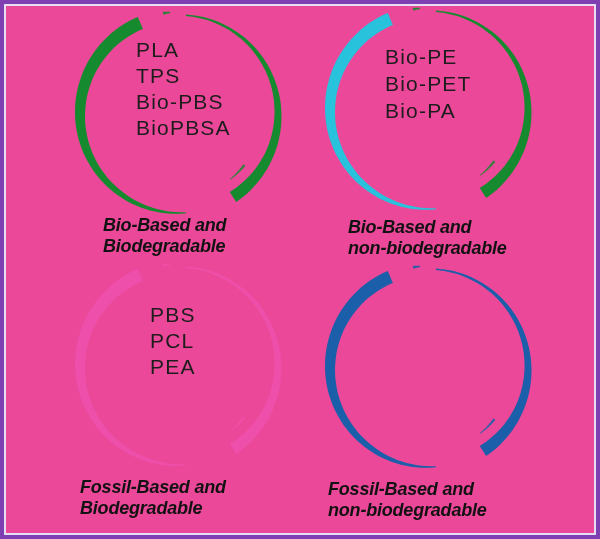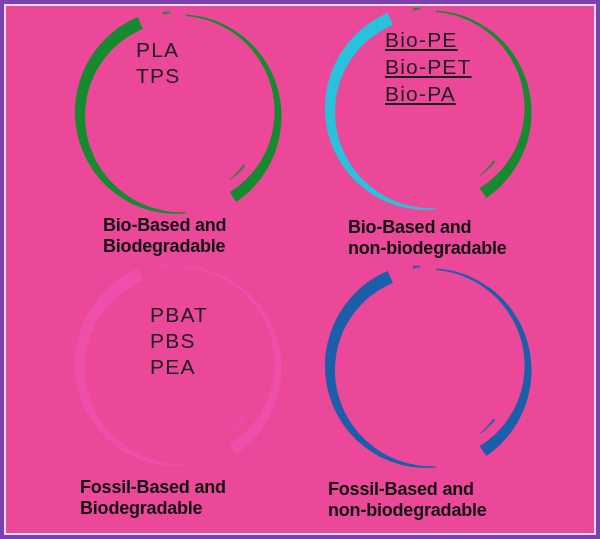--- a/index.html
+++ b/index.html
@@ -40,32 +40,33 @@
 
   .items {
     position: absolute;
     font-size: 21px;
     line-height: 26px;
     letter-spacing: 1.2px;
     color: #1d1d1d;
     white-space: nowrap;
   }
   .quad-tl .items { left: 81px; top: 31px; }
-  .quad-tr .items { left: 80px; top: 24px; line-height: 27px; text-decoration: underline; }
+  .quad-tr .items { left: 80px; top: 41px; line-height: 27px; }
   .quad-bl .items { left: 95px; top: 38px; }
   .quad-br .items { left: 88px; top: 56px; }
 
   .label {
     position: absolute;
     font-size: 18px;
     font-weight: 700;
     line-height: 21px;
     letter-spacing: -0.2px;
     color: #121212;
     white-space: nowrap;
+    font-style: italic;
   }
   .quad-tl .label { left: 48px; top: 209px; }
   .quad-tr .label { left: 43px; top: 215px; }
   .quad-bl .label { left: 25px; top: 213px; }
   .quad-br .label { left: 23px; top: 215px; }
 </style>
 </head>
 <body>
 
 <div class="frame">
@@ -73,20 +74,22 @@
   <section class="quad quad-tl">
     <svg class="ring" width="250" height="230" viewBox="0 0 250 230">
       <path fill="#168a2e" d="M82.8,10.9 L78.0,13.1 L73.3,15.5 L68.7,18.2 L64.3,21.1 L60.0,24.3 L55.9,27.6 L52.0,31.2 L48.3,34.9 L44.8,38.8 L41.4,42.9 L38.3,47.2 L35.5,51.6 L32.8,56.1 L30.4,60.8 L28.2,65.6 L26.3,70.5 L24.6,75.5 L23.2,80.5 L22.0,85.6 L21.1,90.8 L20.4,96.0 L20.1,101.2 L20.0,106.4 L20.1,111.6 L20.5,116.8 L21.2,122.0 L22.1,127.1 L23.3,132.2 L24.8,137.2 L26.5,142.1 L28.4,146.9 L30.6,151.6 L33.0,156.1 L35.7,160.6 L38.5,164.9 L41.6,169.0 L44.8,173.0 L48.3,176.8 L51.9,180.4 L55.8,183.8 L59.7,187.0 L63.9,190.0 L68.1,192.8 L72.5,195.4 L77.0,197.7 L81.7,199.8 L86.4,201.7 L91.2,203.3 L96.0,204.7 L101.0,205.8 L105.9,206.7 L110.9,207.3 L115.9,207.7 L121.0,207.8 L126.0,207.7 L130.9,207.3 L130.9,206.3 L125.9,206.3 L121.0,206.1 L116.1,205.7 L111.2,205.0 L106.4,204.1 L101.7,202.9 L97.0,201.5 L92.4,199.9 L87.8,198.0 L83.4,196.0 L79.1,193.7 L75.0,191.2 L71.0,188.5 L67.1,185.6 L63.3,182.6 L59.8,179.3 L56.4,175.9 L53.1,172.4 L50.1,168.6 L47.3,164.8 L44.6,160.8 L42.2,156.7 L40.0,152.5 L37.9,148.1 L36.2,143.7 L34.6,139.2 L33.2,134.7 L32.1,130.1 L31.3,125.4 L30.6,120.7 L30.2,116.0 L30.0,111.3 L30.1,106.6 L30.4,101.9 L30.9,97.2 L31.6,92.5 L32.6,87.9 L33.8,83.4 L35.2,78.9 L36.9,74.6 L38.7,70.3 L40.8,66.1 L43.1,62.0 L45.6,58.0 L48.2,54.2 L51.1,50.5 L54.1,47.0 L57.3,43.6 L60.6,40.3 L64.1,37.3 L67.8,34.4 L71.6,31.7 L75.5,29.2 L79.5,26.9 L83.6,24.8 L87.9,22.9 Z"></path>
       <path fill="#168a2e" d="M131.0,8.5 L135.4,8.9 L139.8,9.4 L144.2,10.2 L148.5,11.1 L152.8,12.3 L157.1,13.6 L161.3,15.1 L165.4,16.8 L169.5,18.7 L173.4,20.7 L177.3,23.0 L181.1,25.4 L184.8,27.9 L188.3,30.6 L191.8,33.5 L195.1,36.6 L198.3,39.7 L201.3,43.1 L204.2,46.5 L206.9,50.1 L209.5,53.8 L211.9,57.6 L214.1,61.5 L216.2,65.6 L218.1,69.7 L219.8,73.9 L221.3,78.2 L222.6,82.5 L223.8,86.9 L224.7,91.3 L225.5,95.8 L226.0,100.4 L226.3,104.9 L226.5,109.5 L226.4,114.0 L226.2,118.6 L225.7,123.2 L225.0,127.7 L224.1,132.2 L223.1,136.7 L221.8,141.1 L220.3,145.5 L218.7,149.8 L216.8,154.0 L214.8,158.1 L212.6,162.2 L210.1,166.1 L207.6,170.0 L204.8,173.7 L201.9,177.3 L198.8,180.8 L195.6,184.2 L192.2,187.4 L188.6,190.4 L185.0,193.3 L181.2,196.1 L174.7,186.0 L178.1,183.8 L181.5,181.4 L184.8,178.8 L188.0,176.1 L191.1,173.3 L194.0,170.3 L196.8,167.2 L199.5,164.0 L202.0,160.6 L204.3,157.2 L206.5,153.6 L208.6,149.9 L210.5,146.2 L212.2,142.3 L213.7,138.4 L215.1,134.4 L216.3,130.3 L217.3,126.2 L218.1,122.0 L218.8,117.8 L219.2,113.6 L219.5,109.4 L219.6,105.1 L219.4,100.8 L219.1,96.6 L218.6,92.3 L217.9,88.1 L217.1,83.9 L216.0,79.8 L214.7,75.7 L213.3,71.6 L211.7,67.7 L209.9,63.7 L207.9,59.9 L205.7,56.2 L203.4,52.5 L200.9,49.0 L198.3,45.6 L195.5,42.3 L192.6,39.1 L189.5,36.0 L186.3,33.1 L182.9,30.4 L179.4,27.8 L175.9,25.3 L172.2,23.0 L168.4,20.9 L164.5,18.9 L160.5,17.2 L156.4,15.6 L152.3,14.1 L148.1,12.9 L143.8,11.9 L139.5,11.1 L135.2,10.4 L130.9,10.0 Z"></path>
       <path opacity="0.85" fill="#168a2e" d="M190.4,159.9 L190.2,160.2 L189.9,160.5 L189.7,160.7 L189.5,161.0 L189.2,161.3 L189.0,161.6 L188.7,161.8 L188.5,162.1 L188.2,162.4 L188.0,162.6 L187.7,162.9 L187.5,163.2 L187.2,163.4 L187.0,163.7 L186.7,164.0 L186.5,164.2 L186.2,164.5 L185.9,164.8 L185.7,165.0 L185.4,165.3 L185.2,165.5 L184.9,165.8 L184.6,166.0 L184.4,166.3 L184.1,166.5 L183.8,166.8 L183.6,167.0 L183.3,167.3 L183.0,167.5 L182.7,167.8 L182.5,168.0 L182.2,168.3 L181.9,168.5 L181.7,168.8 L181.4,169.0 L181.1,169.2 L180.8,169.5 L180.5,169.7 L180.3,169.9 L180.0,170.2 L179.7,170.4 L179.4,170.6 L179.1,170.9 L178.8,171.1 L178.6,171.3 L178.3,171.5 L178.0,171.8 L177.7,172.0 L177.4,172.2 L177.1,172.4 L176.8,172.6 L176.5,172.9 L176.2,173.1 L175.9,173.3 L175.6,173.5 L175.3,173.7 L174.9,173.1 L175.1,172.9 L175.4,172.6 L175.7,172.4 L175.9,172.1 L176.2,171.9 L176.5,171.7 L176.7,171.4 L177.0,171.2 L177.3,170.9 L177.5,170.7 L177.8,170.4 L178.1,170.2 L178.3,169.9 L178.6,169.7 L178.8,169.4 L179.1,169.2 L179.4,168.9 L179.6,168.7 L179.9,168.4 L180.1,168.2 L180.4,167.9 L180.6,167.7 L180.9,167.4 L181.1,167.1 L181.4,166.9 L181.6,166.6 L181.8,166.4 L182.1,166.1 L182.3,165.8 L182.6,165.6 L182.8,165.3 L183.0,165.0 L183.3,164.8 L183.5,164.5 L183.8,164.2 L184.0,163.9 L184.2,163.7 L184.4,163.4 L184.7,163.1 L184.9,162.8 L185.1,162.6 L185.4,162.3 L185.6,162.0 L185.8,161.7 L186.0,161.4 L186.2,161.2 L186.5,160.9 L186.7,160.6 L186.9,160.3 L187.1,160.0 L187.3,159.7 L187.5,159.5 L187.8,159.2 L188.0,158.9 L188.2,158.6 L188.4,158.3 Z"></path>
       <path opacity="0.9" fill="#168a2e" d="M107.8,5.9 L108.7,5.8 L109.6,5.8 L110.5,5.7 L111.4,5.7 L112.3,5.7 L113.2,5.7 L114.1,5.7 L115.0,5.7 L115.2,7.1 L114.3,7.3 L113.4,7.4 L112.6,7.6 L111.7,7.8 L110.8,8.0 L110.0,8.2 L109.1,8.4 L108.3,8.6 Z"></path>
     </svg>
     <div class="items">
         <div>PLA</div>
         <div>TPS</div>
+        <div>Bio-PBS</div>
+        <div>BioPBSA</div>
       </div>
     <div class="label">
       <div>Bio-Based and</div>
       <div>Biodegradable</div>
     </div>
   </section>
 
   <section class="quad quad-tr">
     <svg class="ring" width="250" height="230" viewBox="0 0 250 230">
       <path fill="#28c2dc" d="M82.8,10.9 L78.0,13.1 L73.3,15.5 L68.7,18.2 L64.3,21.1 L60.0,24.3 L55.9,27.6 L52.0,31.2 L48.3,34.9 L44.8,38.8 L41.4,42.9 L38.3,47.2 L35.5,51.6 L32.8,56.1 L30.4,60.8 L28.2,65.6 L26.3,70.5 L24.6,75.5 L23.2,80.5 L22.0,85.6 L21.1,90.8 L20.4,96.0 L20.1,101.2 L20.0,106.4 L20.1,111.6 L20.5,116.8 L21.2,122.0 L22.1,127.1 L23.3,132.2 L24.8,137.2 L26.5,142.1 L28.4,146.9 L30.6,151.6 L33.0,156.1 L35.7,160.6 L38.5,164.9 L41.6,169.0 L44.8,173.0 L48.3,176.8 L51.9,180.4 L55.8,183.8 L59.7,187.0 L63.9,190.0 L68.1,192.8 L72.5,195.4 L77.0,197.7 L81.7,199.8 L86.4,201.7 L91.2,203.3 L96.0,204.7 L101.0,205.8 L105.9,206.7 L110.9,207.3 L115.9,207.7 L121.0,207.8 L126.0,207.7 L130.9,207.3 L130.9,206.3 L125.9,206.3 L121.0,206.1 L116.1,205.7 L111.2,205.0 L106.4,204.1 L101.7,202.9 L97.0,201.5 L92.4,199.9 L87.8,198.0 L83.4,196.0 L79.1,193.7 L75.0,191.2 L71.0,188.5 L67.1,185.6 L63.3,182.6 L59.8,179.3 L56.4,175.9 L53.1,172.4 L50.1,168.6 L47.3,164.8 L44.6,160.8 L42.2,156.7 L40.0,152.5 L37.9,148.1 L36.2,143.7 L34.6,139.2 L33.2,134.7 L32.1,130.1 L31.3,125.4 L30.6,120.7 L30.2,116.0 L30.0,111.3 L30.1,106.6 L30.4,101.9 L30.9,97.2 L31.6,92.5 L32.6,87.9 L33.8,83.4 L35.2,78.9 L36.9,74.6 L38.7,70.3 L40.8,66.1 L43.1,62.0 L45.6,58.0 L48.2,54.2 L51.1,50.5 L54.1,47.0 L57.3,43.6 L60.6,40.3 L64.1,37.3 L67.8,34.4 L71.6,31.7 L75.5,29.2 L79.5,26.9 L83.6,24.8 L87.9,22.9 Z"></path>
@@ -106,22 +109,22 @@
   </section>
 
   <section class="quad quad-bl">
     <svg class="ring" width="250" height="230" viewBox="0 0 250 230">
       <path fill="#ee4faa" d="M82.8,10.9 L78.0,13.1 L73.3,15.5 L68.7,18.2 L64.3,21.1 L60.0,24.3 L55.9,27.6 L52.0,31.2 L48.3,34.9 L44.8,38.8 L41.4,42.9 L38.3,47.2 L35.5,51.6 L32.8,56.1 L30.4,60.8 L28.2,65.6 L26.3,70.5 L24.6,75.5 L23.2,80.5 L22.0,85.6 L21.1,90.8 L20.4,96.0 L20.1,101.2 L20.0,106.4 L20.1,111.6 L20.5,116.8 L21.2,122.0 L22.1,127.1 L23.3,132.2 L24.8,137.2 L26.5,142.1 L28.4,146.9 L30.6,151.6 L33.0,156.1 L35.7,160.6 L38.5,164.9 L41.6,169.0 L44.8,173.0 L48.3,176.8 L51.9,180.4 L55.8,183.8 L59.7,187.0 L63.9,190.0 L68.1,192.8 L72.5,195.4 L77.0,197.7 L81.7,199.8 L86.4,201.7 L91.2,203.3 L96.0,204.7 L101.0,205.8 L105.9,206.7 L110.9,207.3 L115.9,207.7 L121.0,207.8 L126.0,207.7 L130.9,207.3 L130.9,206.3 L125.9,206.3 L121.0,206.1 L116.1,205.7 L111.2,205.0 L106.4,204.1 L101.7,202.9 L97.0,201.5 L92.4,199.9 L87.8,198.0 L83.4,196.0 L79.1,193.7 L75.0,191.2 L71.0,188.5 L67.1,185.6 L63.3,182.6 L59.8,179.3 L56.4,175.9 L53.1,172.4 L50.1,168.6 L47.3,164.8 L44.6,160.8 L42.2,156.7 L40.0,152.5 L37.9,148.1 L36.2,143.7 L34.6,139.2 L33.2,134.7 L32.1,130.1 L31.3,125.4 L30.6,120.7 L30.2,116.0 L30.0,111.3 L30.1,106.6 L30.4,101.9 L30.9,97.2 L31.6,92.5 L32.6,87.9 L33.8,83.4 L35.2,78.9 L36.9,74.6 L38.7,70.3 L40.8,66.1 L43.1,62.0 L45.6,58.0 L48.2,54.2 L51.1,50.5 L54.1,47.0 L57.3,43.6 L60.6,40.3 L64.1,37.3 L67.8,34.4 L71.6,31.7 L75.5,29.2 L79.5,26.9 L83.6,24.8 L87.9,22.9 Z"></path>
       <path fill="#ee4faa" d="M131.0,8.5 L135.4,8.9 L139.8,9.4 L144.2,10.2 L148.5,11.1 L152.8,12.3 L157.1,13.6 L161.3,15.1 L165.4,16.8 L169.5,18.7 L173.4,20.7 L177.3,23.0 L181.1,25.4 L184.8,27.9 L188.3,30.6 L191.8,33.5 L195.1,36.6 L198.3,39.7 L201.3,43.1 L204.2,46.5 L206.9,50.1 L209.5,53.8 L211.9,57.6 L214.1,61.5 L216.2,65.6 L218.1,69.7 L219.8,73.9 L221.3,78.2 L222.6,82.5 L223.8,86.9 L224.7,91.3 L225.5,95.8 L226.0,100.4 L226.3,104.9 L226.5,109.5 L226.4,114.0 L226.2,118.6 L225.7,123.2 L225.0,127.7 L224.1,132.2 L223.1,136.7 L221.8,141.1 L220.3,145.5 L218.7,149.8 L216.8,154.0 L214.8,158.1 L212.6,162.2 L210.1,166.1 L207.6,170.0 L204.8,173.7 L201.9,177.3 L198.8,180.8 L195.6,184.2 L192.2,187.4 L188.6,190.4 L185.0,193.3 L181.2,196.1 L174.7,186.0 L178.1,183.8 L181.5,181.4 L184.8,178.8 L188.0,176.1 L191.1,173.3 L194.0,170.3 L196.8,167.2 L199.5,164.0 L202.0,160.6 L204.3,157.2 L206.5,153.6 L208.6,149.9 L210.5,146.2 L212.2,142.3 L213.7,138.4 L215.1,134.4 L216.3,130.3 L217.3,126.2 L218.1,122.0 L218.8,117.8 L219.2,113.6 L219.5,109.4 L219.6,105.1 L219.4,100.8 L219.1,96.6 L218.6,92.3 L217.9,88.1 L217.1,83.9 L216.0,79.8 L214.7,75.7 L213.3,71.6 L211.7,67.7 L209.9,63.7 L207.9,59.9 L205.7,56.2 L203.4,52.5 L200.9,49.0 L198.3,45.6 L195.5,42.3 L192.6,39.1 L189.5,36.0 L186.3,33.1 L182.9,30.4 L179.4,27.8 L175.9,25.3 L172.2,23.0 L168.4,20.9 L164.5,18.9 L160.5,17.2 L156.4,15.6 L152.3,14.1 L148.1,12.9 L143.8,11.9 L139.5,11.1 L135.2,10.4 L130.9,10.0 Z"></path>
       <path opacity="0.85" fill="#ee4faa" d="M190.4,159.9 L190.2,160.2 L189.9,160.5 L189.7,160.7 L189.5,161.0 L189.2,161.3 L189.0,161.6 L188.7,161.8 L188.5,162.1 L188.2,162.4 L188.0,162.6 L187.7,162.9 L187.5,163.2 L187.2,163.4 L187.0,163.7 L186.7,164.0 L186.5,164.2 L186.2,164.5 L185.9,164.8 L185.7,165.0 L185.4,165.3 L185.2,165.5 L184.9,165.8 L184.6,166.0 L184.4,166.3 L184.1,166.5 L183.8,166.8 L183.6,167.0 L183.3,167.3 L183.0,167.5 L182.7,167.8 L182.5,168.0 L182.2,168.3 L181.9,168.5 L181.7,168.8 L181.4,169.0 L181.1,169.2 L180.8,169.5 L180.5,169.7 L180.3,169.9 L180.0,170.2 L179.7,170.4 L179.4,170.6 L179.1,170.9 L178.8,171.1 L178.6,171.3 L178.3,171.5 L178.0,171.8 L177.7,172.0 L177.4,172.2 L177.1,172.4 L176.8,172.6 L176.5,172.9 L176.2,173.1 L175.9,173.3 L175.6,173.5 L175.3,173.7 L174.9,173.1 L175.1,172.9 L175.4,172.6 L175.7,172.4 L175.9,172.1 L176.2,171.9 L176.5,171.7 L176.7,171.4 L177.0,171.2 L177.3,170.9 L177.5,170.7 L177.8,170.4 L178.1,170.2 L178.3,169.9 L178.6,169.7 L178.8,169.4 L179.1,169.2 L179.4,168.9 L179.6,168.7 L179.9,168.4 L180.1,168.2 L180.4,167.9 L180.6,167.7 L180.9,167.4 L181.1,167.1 L181.4,166.9 L181.6,166.6 L181.8,166.4 L182.1,166.1 L182.3,165.8 L182.6,165.6 L182.8,165.3 L183.0,165.0 L183.3,164.8 L183.5,164.5 L183.8,164.2 L184.0,163.9 L184.2,163.7 L184.4,163.4 L184.7,163.1 L184.9,162.8 L185.1,162.6 L185.4,162.3 L185.6,162.0 L185.8,161.7 L186.0,161.4 L186.2,161.2 L186.5,160.9 L186.7,160.6 L186.9,160.3 L187.1,160.0 L187.3,159.7 L187.5,159.5 L187.8,159.2 L188.0,158.9 L188.2,158.6 L188.4,158.3 Z"></path>
       <path opacity="0.9" fill="#ee4faa" d="M107.8,5.9 L108.7,5.8 L109.6,5.8 L110.5,5.7 L111.4,5.7 L112.3,5.7 L113.2,5.7 L114.1,5.7 L115.0,5.7 L115.2,7.1 L114.3,7.3 L113.4,7.4 L112.6,7.6 L111.7,7.8 L110.8,8.0 L110.0,8.2 L109.1,8.4 L108.3,8.6 Z"></path>
     </svg>
     <div class="items">
-        <div>PBAT</div>
         <div>PBS</div>
+        <div>PCL</div>
         <div>PEA</div>
       </div>
     <div class="label">
       <div>Fossil-Based and</div>
       <div>Biodegradable</div>
     </div>
   </section>
 
   <section class="quad quad-br">
     <svg class="ring" width="250" height="230" viewBox="0 0 250 230">

